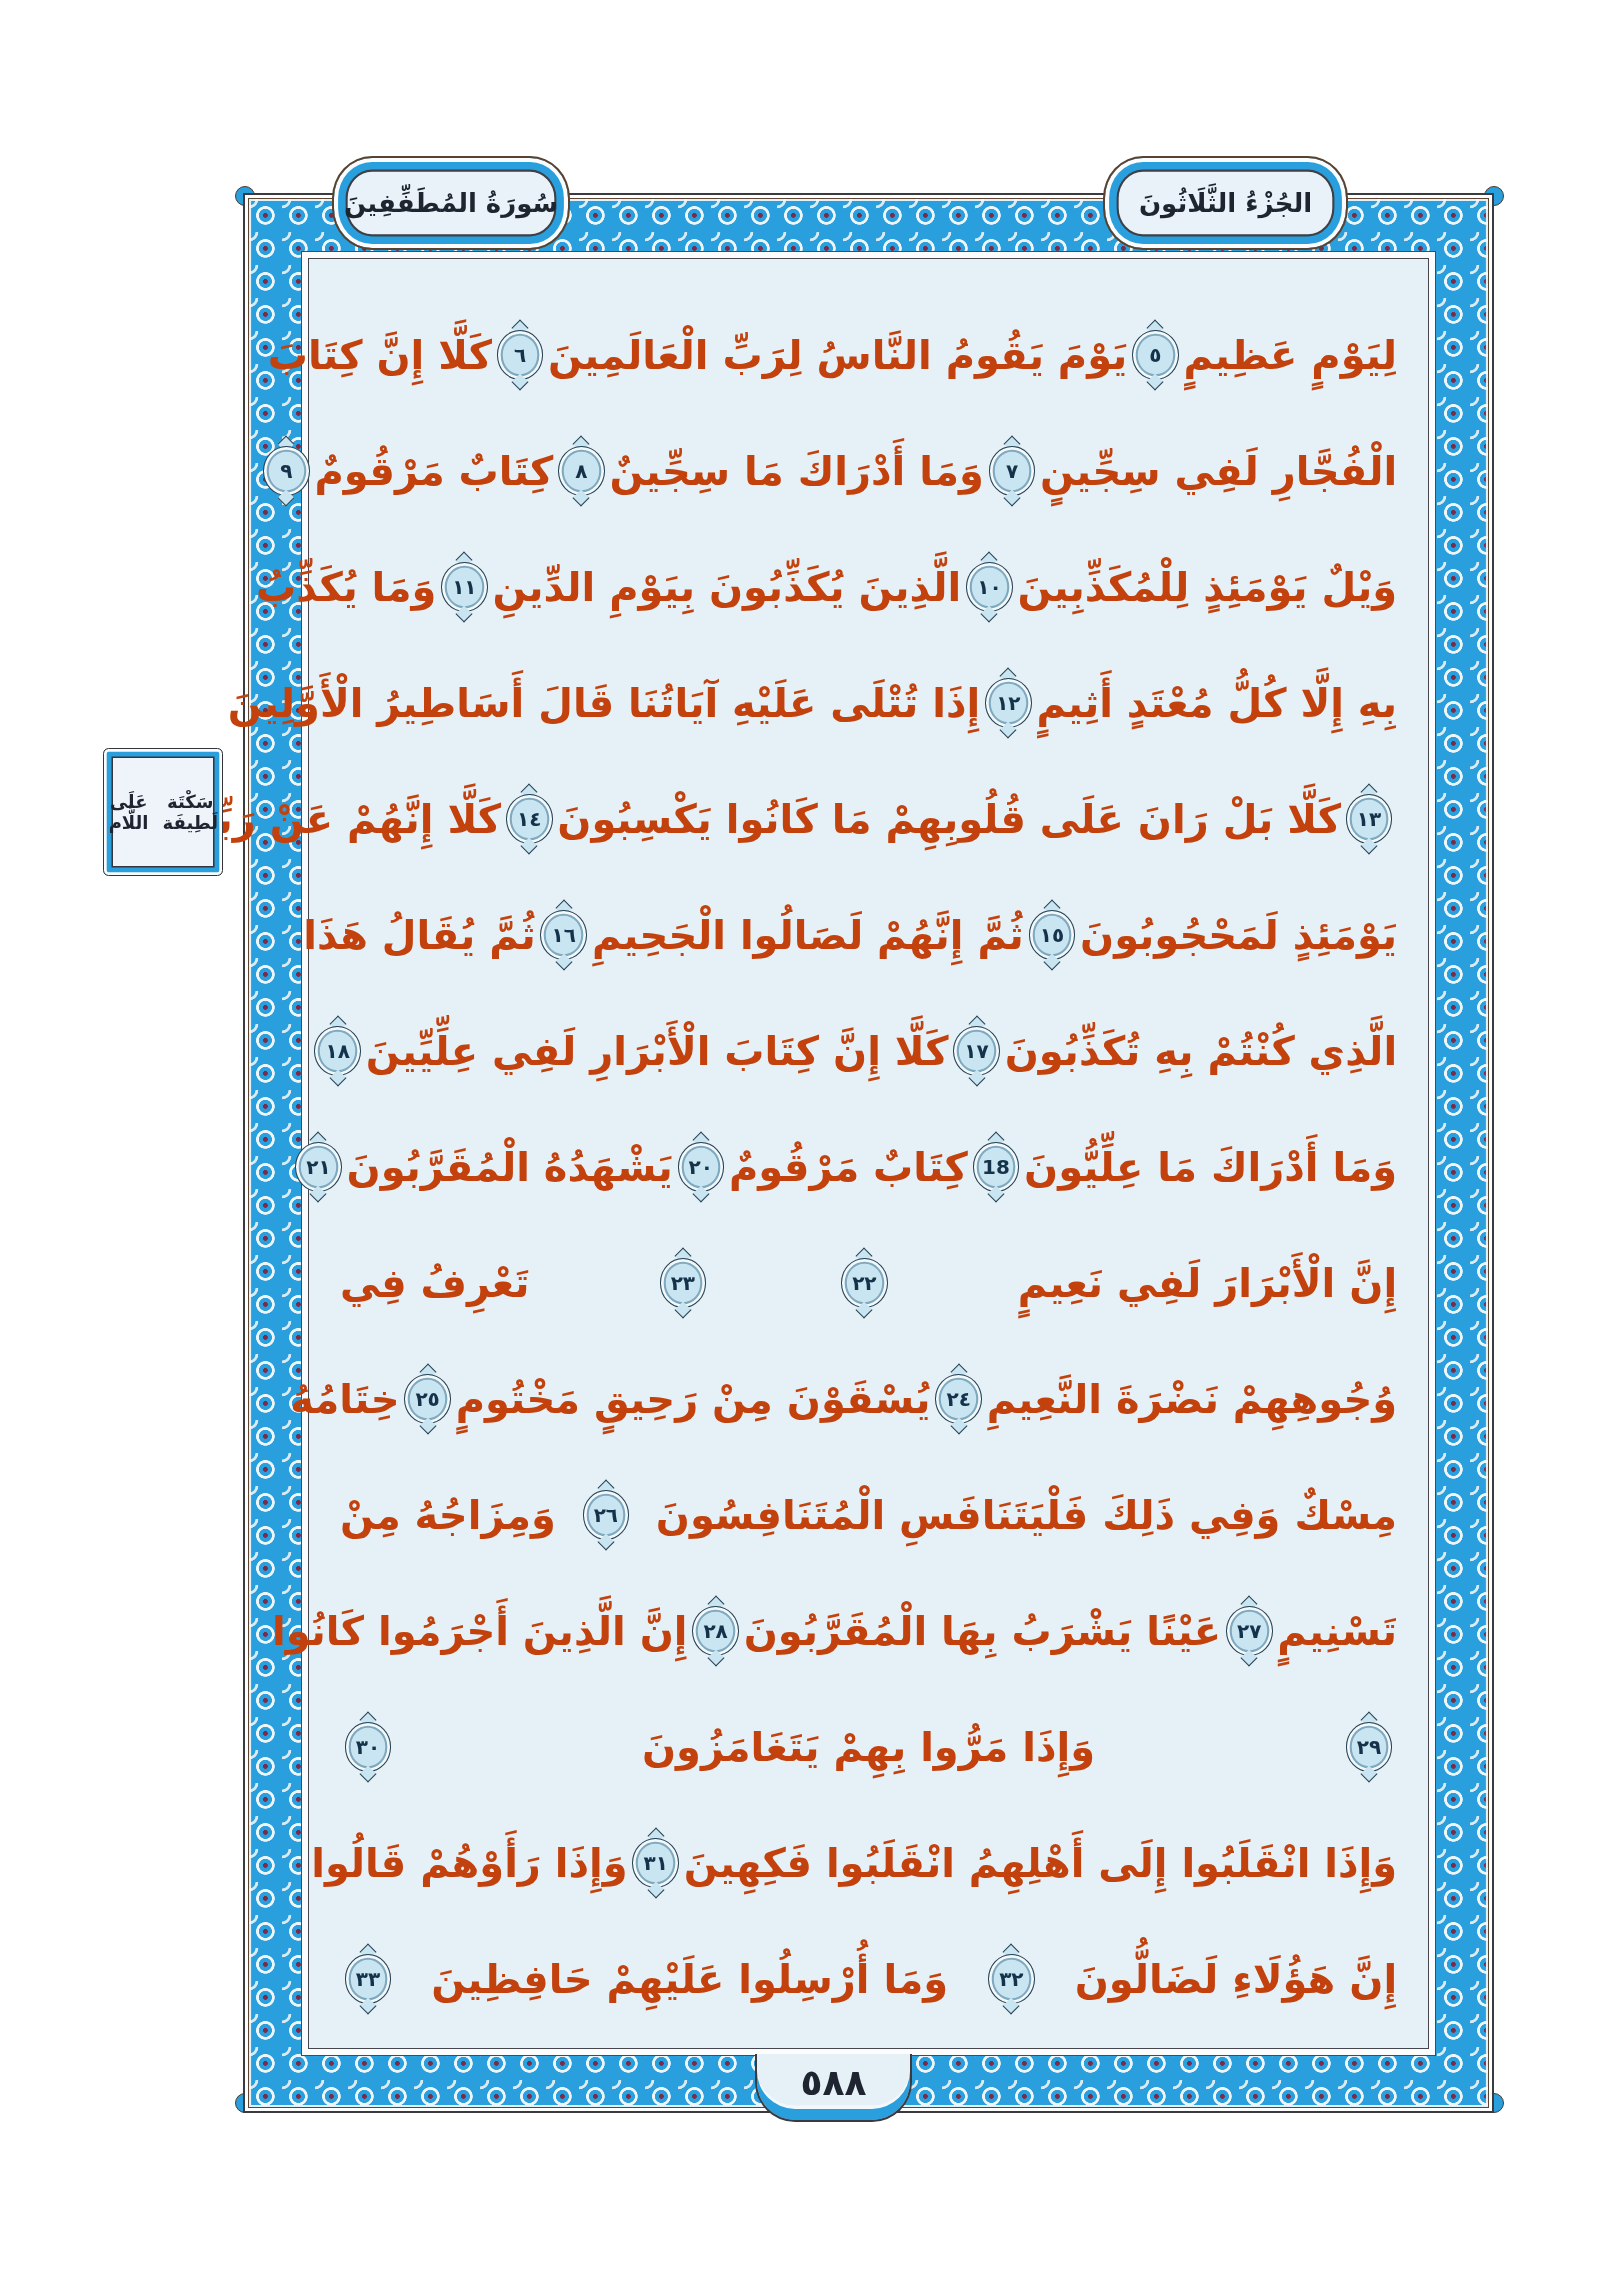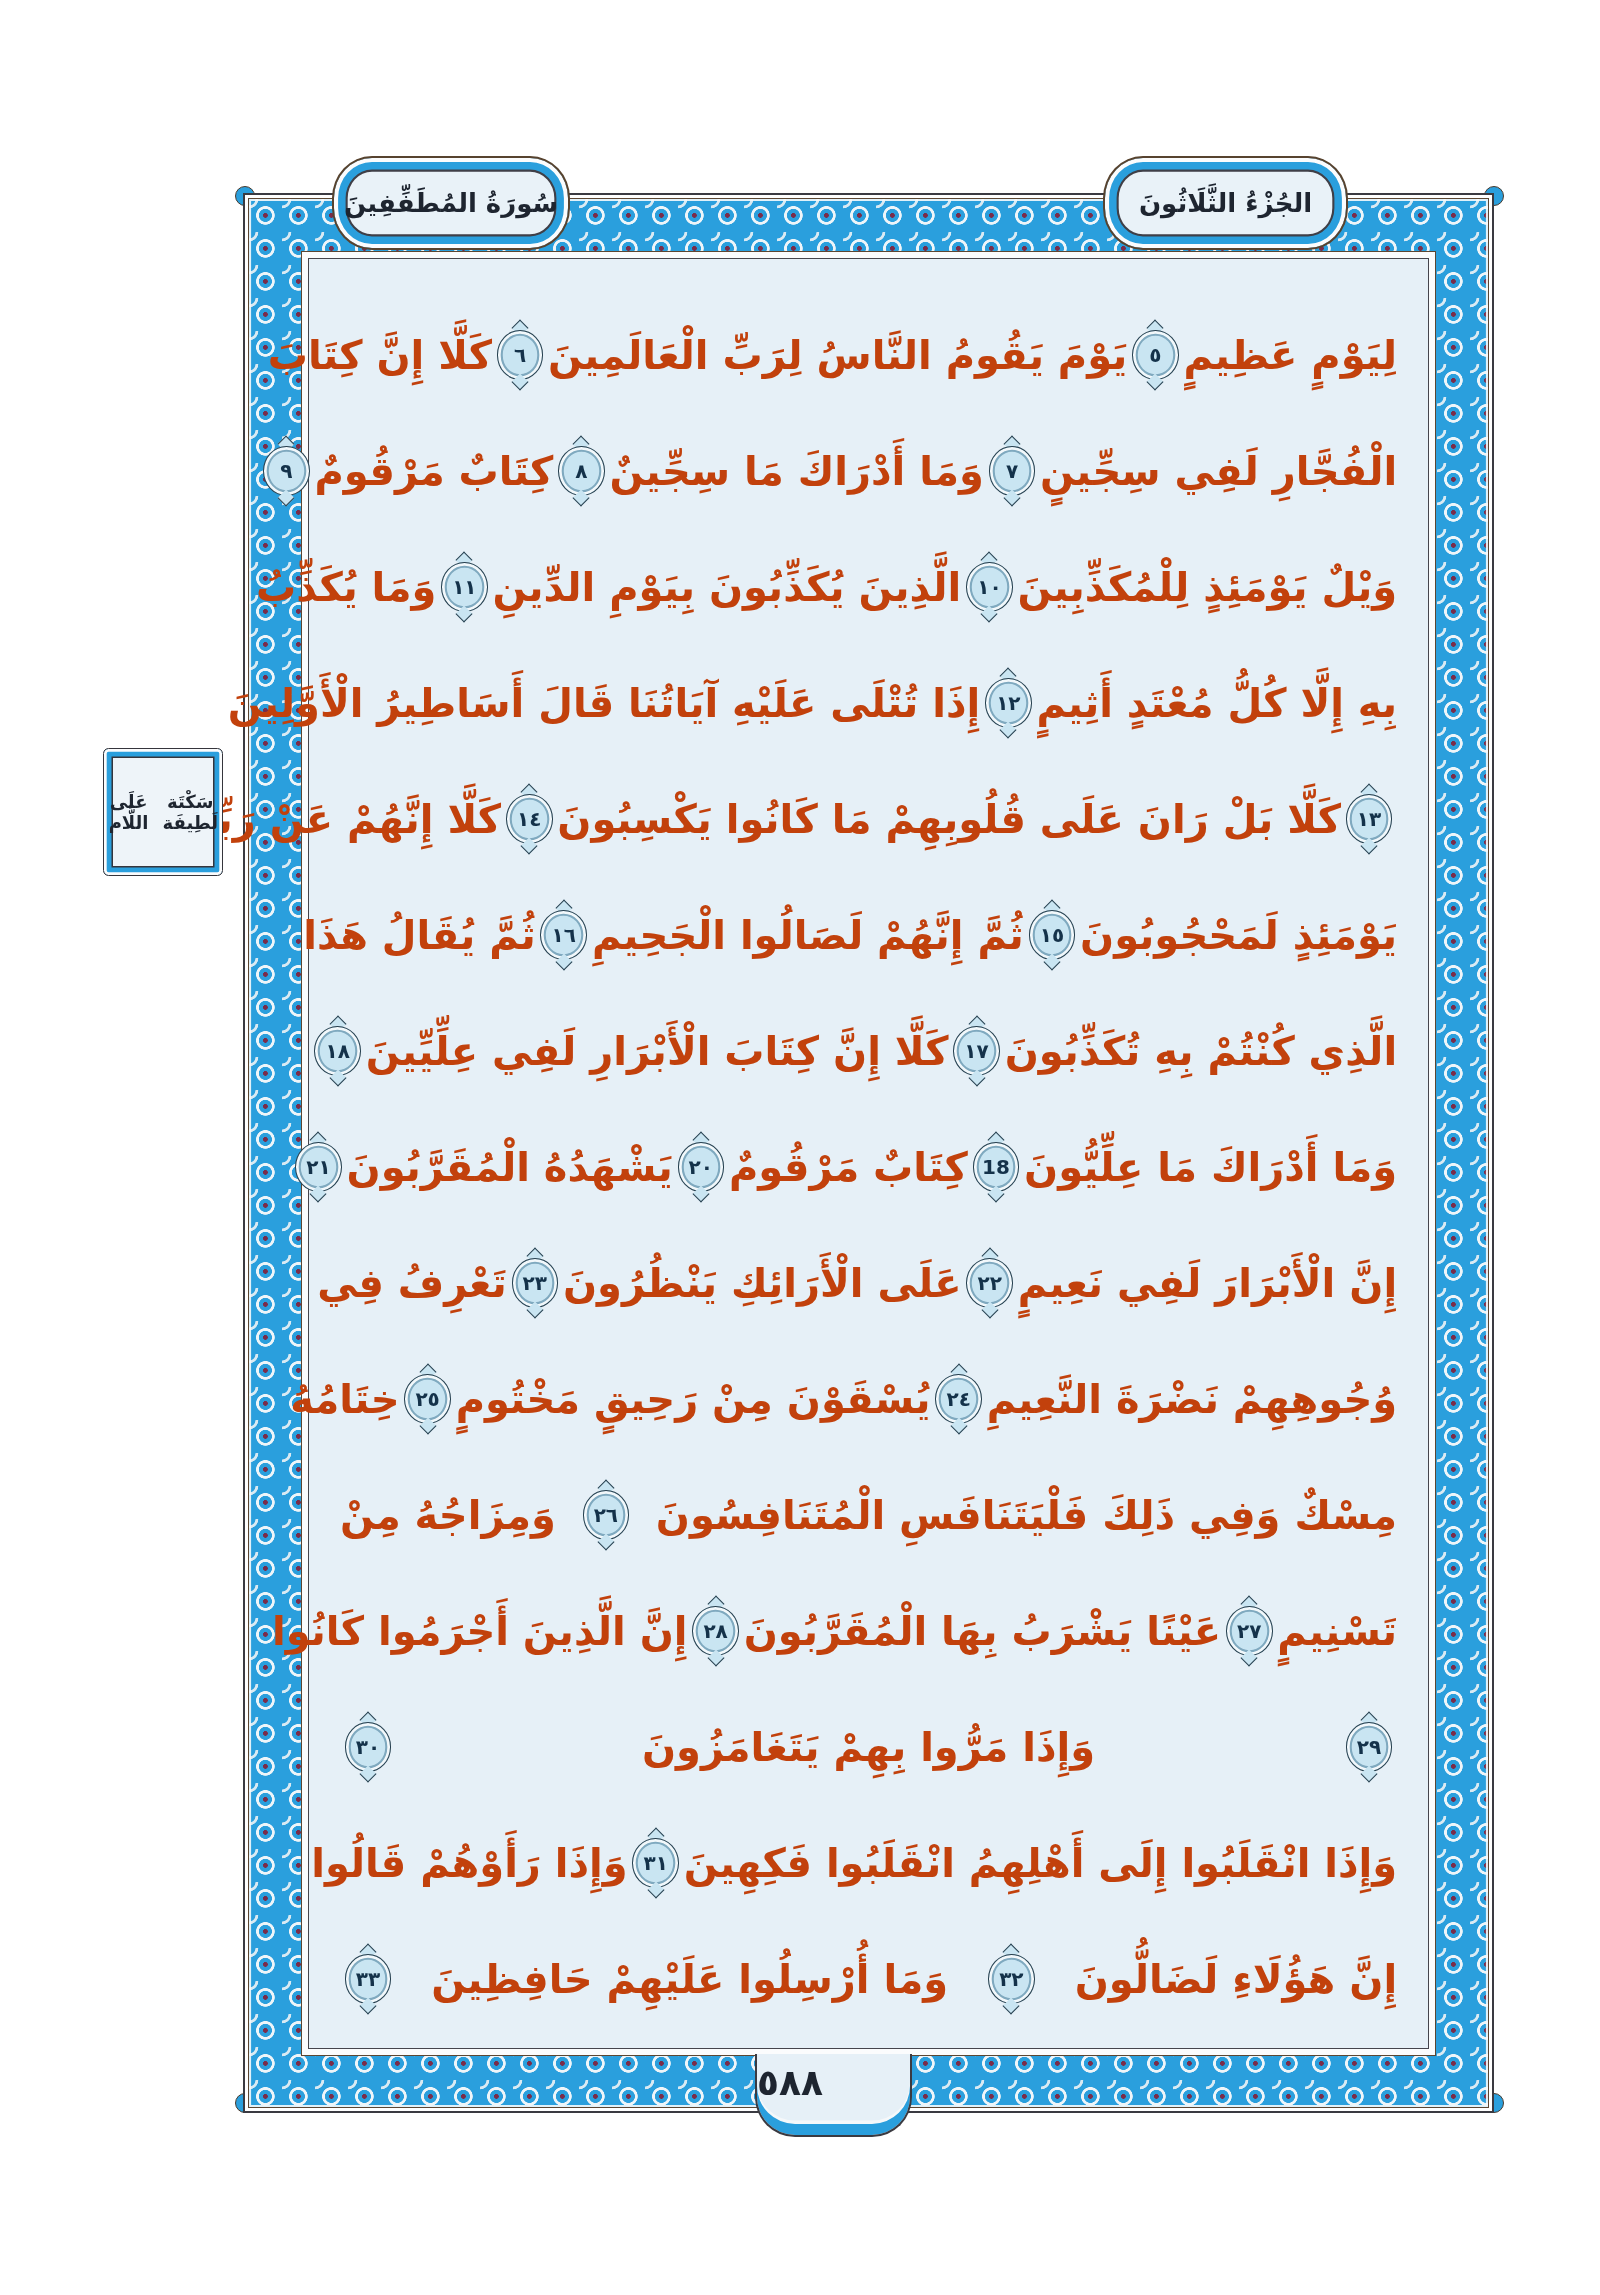--- a/index.html
+++ b/index.html
@@ -71,25 +71,25 @@
   
   .side-note{
     position:absolute;left:103px;top:748px;width:120px;height:128px;box-sizing:border-box;z-index:4;
     background:#eef4f9;border:1.4px solid #35353c;border-radius:5.5px;
     box-shadow:inset 0 0 0 2.7px #fbfcfd, inset 0 0 0 7.5px #2a9fdd, inset 0 0 0 9px #35353c;
     display:flex;flex-direction:row;align-items:center;justify-content:center;gap:5.5px;
     font-size:18px;font-weight:bold;color:#1e2530;text-align:center;direction:rtl;
   }
   
   .page-tab{
-    position:absolute;left:755px;top:2054px;width:157px;height:83px;box-sizing:border-box;z-index:5;
+    position:absolute;left:755px;top:2054px;width:157px;height:68px;box-sizing:border-box;z-index:5;
     background:#e6f0f7;border:2.7px solid #3a3a41;border-top:none;
     border-radius:0 0 40px 40px;
     box-shadow:inset 0 -11px 0 #2a9fdd, inset 0 -14.4px 0 #f5f8fa;
-    display:flex;align-items:flex-start;
+    display:flex;align-items:flex-start;justify-content:center;
   }
   .page-tab .pnum{margin-top:8.2px;font-size:36px;font-weight:bold;color:#1e2530;}
   
   .nub{position:absolute;width:18px;height:18px;background:#2a9fdd;border:1.4px solid #4a3a2c;border-radius:50%;z-index:0;}
   .nub.tl{left:235px;top:186px;} .nub.tr{left:1484px;top:186px;}
   .nub.bl{left:235px;top:2093px;} .nub.br{left:1484px;top:2093px;}
 </style>
 </head>
 <body>
 
@@ -207,21 +207,20 @@
                 <div class="disc"></div>
                 <span class="num">٢١</span>
               </div>
             </div>
             <div class="line">
               <span class="seg">إِنَّ الْأَبْرَارَ لَفِي نَعِيمٍ</span>
               <div class="vm">
                 <div class="disc"></div>
                 <span class="num">٢٢</span>
               </div>
-              <span class="seg">عَلَى الْأَرَائِكِ يَنْظُرُونَ</span>
               <div class="vm">
                 <div class="disc"></div>
                 <span class="num">٢٣</span>
               </div>
               <span class="seg">تَعْرِفُ فِي</span>
             </div>
             <div class="line">
               <span class="seg">وُجُوهِهِمْ نَضْرَةَ النَّعِيمِ</span>
               <div class="vm">
                 <div class="disc"></div>

